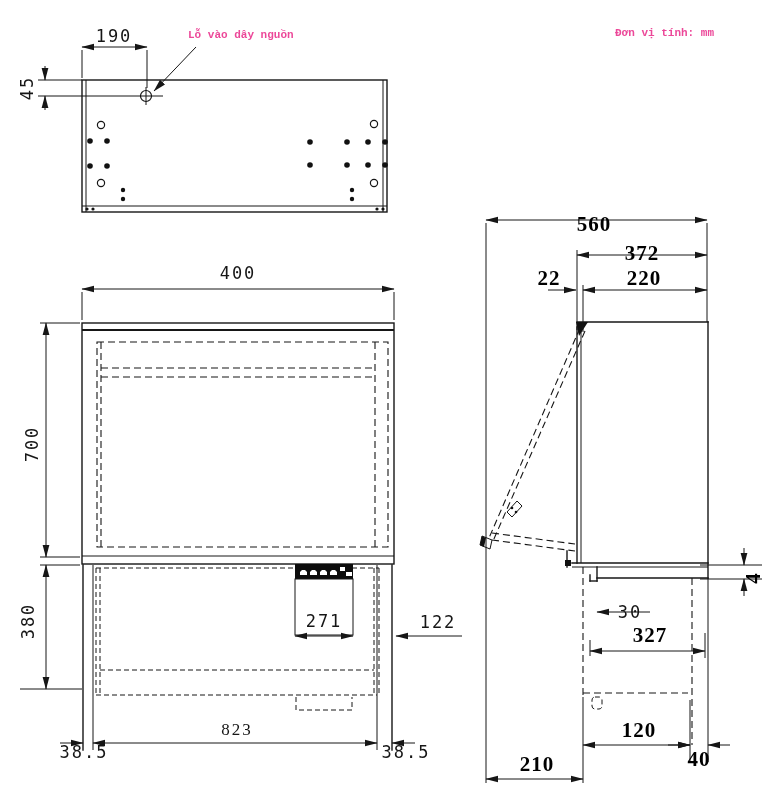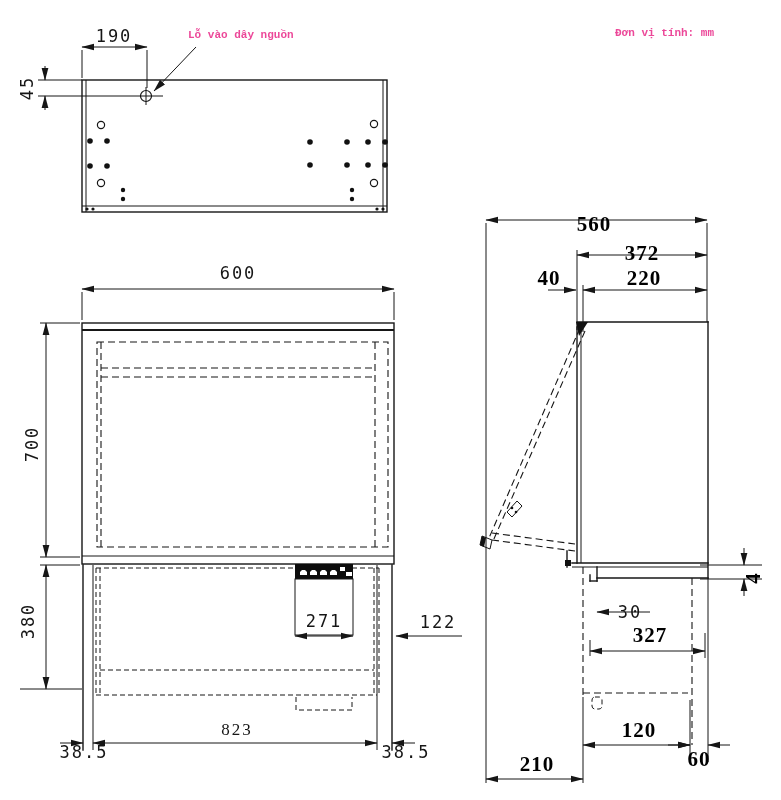--- a/index.html
+++ b/index.html
@@ -203,33 +203,33 @@
       <line class="dl" x1="583" y1="697" x2="583" y2="783"></line>
     </g>
   </svg>
 
   <div class="lbl bsans" style="left:615px;top:28px;">Đơn vị tính: mm</div>
   <div class="lbl bsans" style="left:188px;top:30px;">Lỗ vào dây nguồn</div>
 
   <div class="lbl draft hc" style="left:114px;top:28px;">190</div>
   <div class="lbl draft vrot" style="left:27px;top:88px;">45</div>
 
-  <div class="lbl draft hc" style="left:238px;top:265px;">600</div>
+  <div class="lbl draft hc" style="left:238px;top:265px;">400</div>
   <div class="lbl draft vrot" style="left:32px;top:444px;">700</div>
   <div class="lbl draft vrot" style="left:28px;top:621px;">380</div>
   <div class="lbl draft hc" style="left:324px;top:613px;">271</div>
   <div class="lbl draft hc" style="left:438px;top:614px;text-align:center;">122</div>
   <div class="lbl draft hc" style="left:237px;top:721px;font-family:Liberation Serif, serif;">823</div>
   <div class="lbl draft hc" style="left:84px;top:744px;">38.5</div>
   <div class="lbl draft hc" style="left:406px;top:744px;">38.5</div>
 
   <div class="lbl serifb hc" style="left:594px;top:196px;margin-top:18px;">560</div>
   <div class="lbl serifb hc" style="left:642px;top:219px;margin-top:24px;">372</div>
-  <div class="lbl serifb hc" style="left:549px;top:268px;">40</div>
+  <div class="lbl serifb hc" style="left:549px;top:268px;">22</div>
   <div class="lbl serifb hc" style="left:644px;top:268px;">220</div>
   <div class="lbl serifb vrot" style="left:753px;top:578px;">4</div>
   <div class="lbl draft hc" style="left:630px;top:592px;margin-top:12px;">30</div>
   <div class="lbl serifb hc" style="left:650px;top:625px;">327</div>
   <div class="lbl serifb hc" style="left:639px;top:720px;">120</div>
-  <div class="lbl serifb hc" style="left:699px;top:749px;">60</div>
+  <div class="lbl serifb hc" style="left:699px;top:749px;">40</div>
   <div class="lbl serifb hc" style="left:537px;top:754px;">210</div>
 
 </div>
 
 </body></html>

